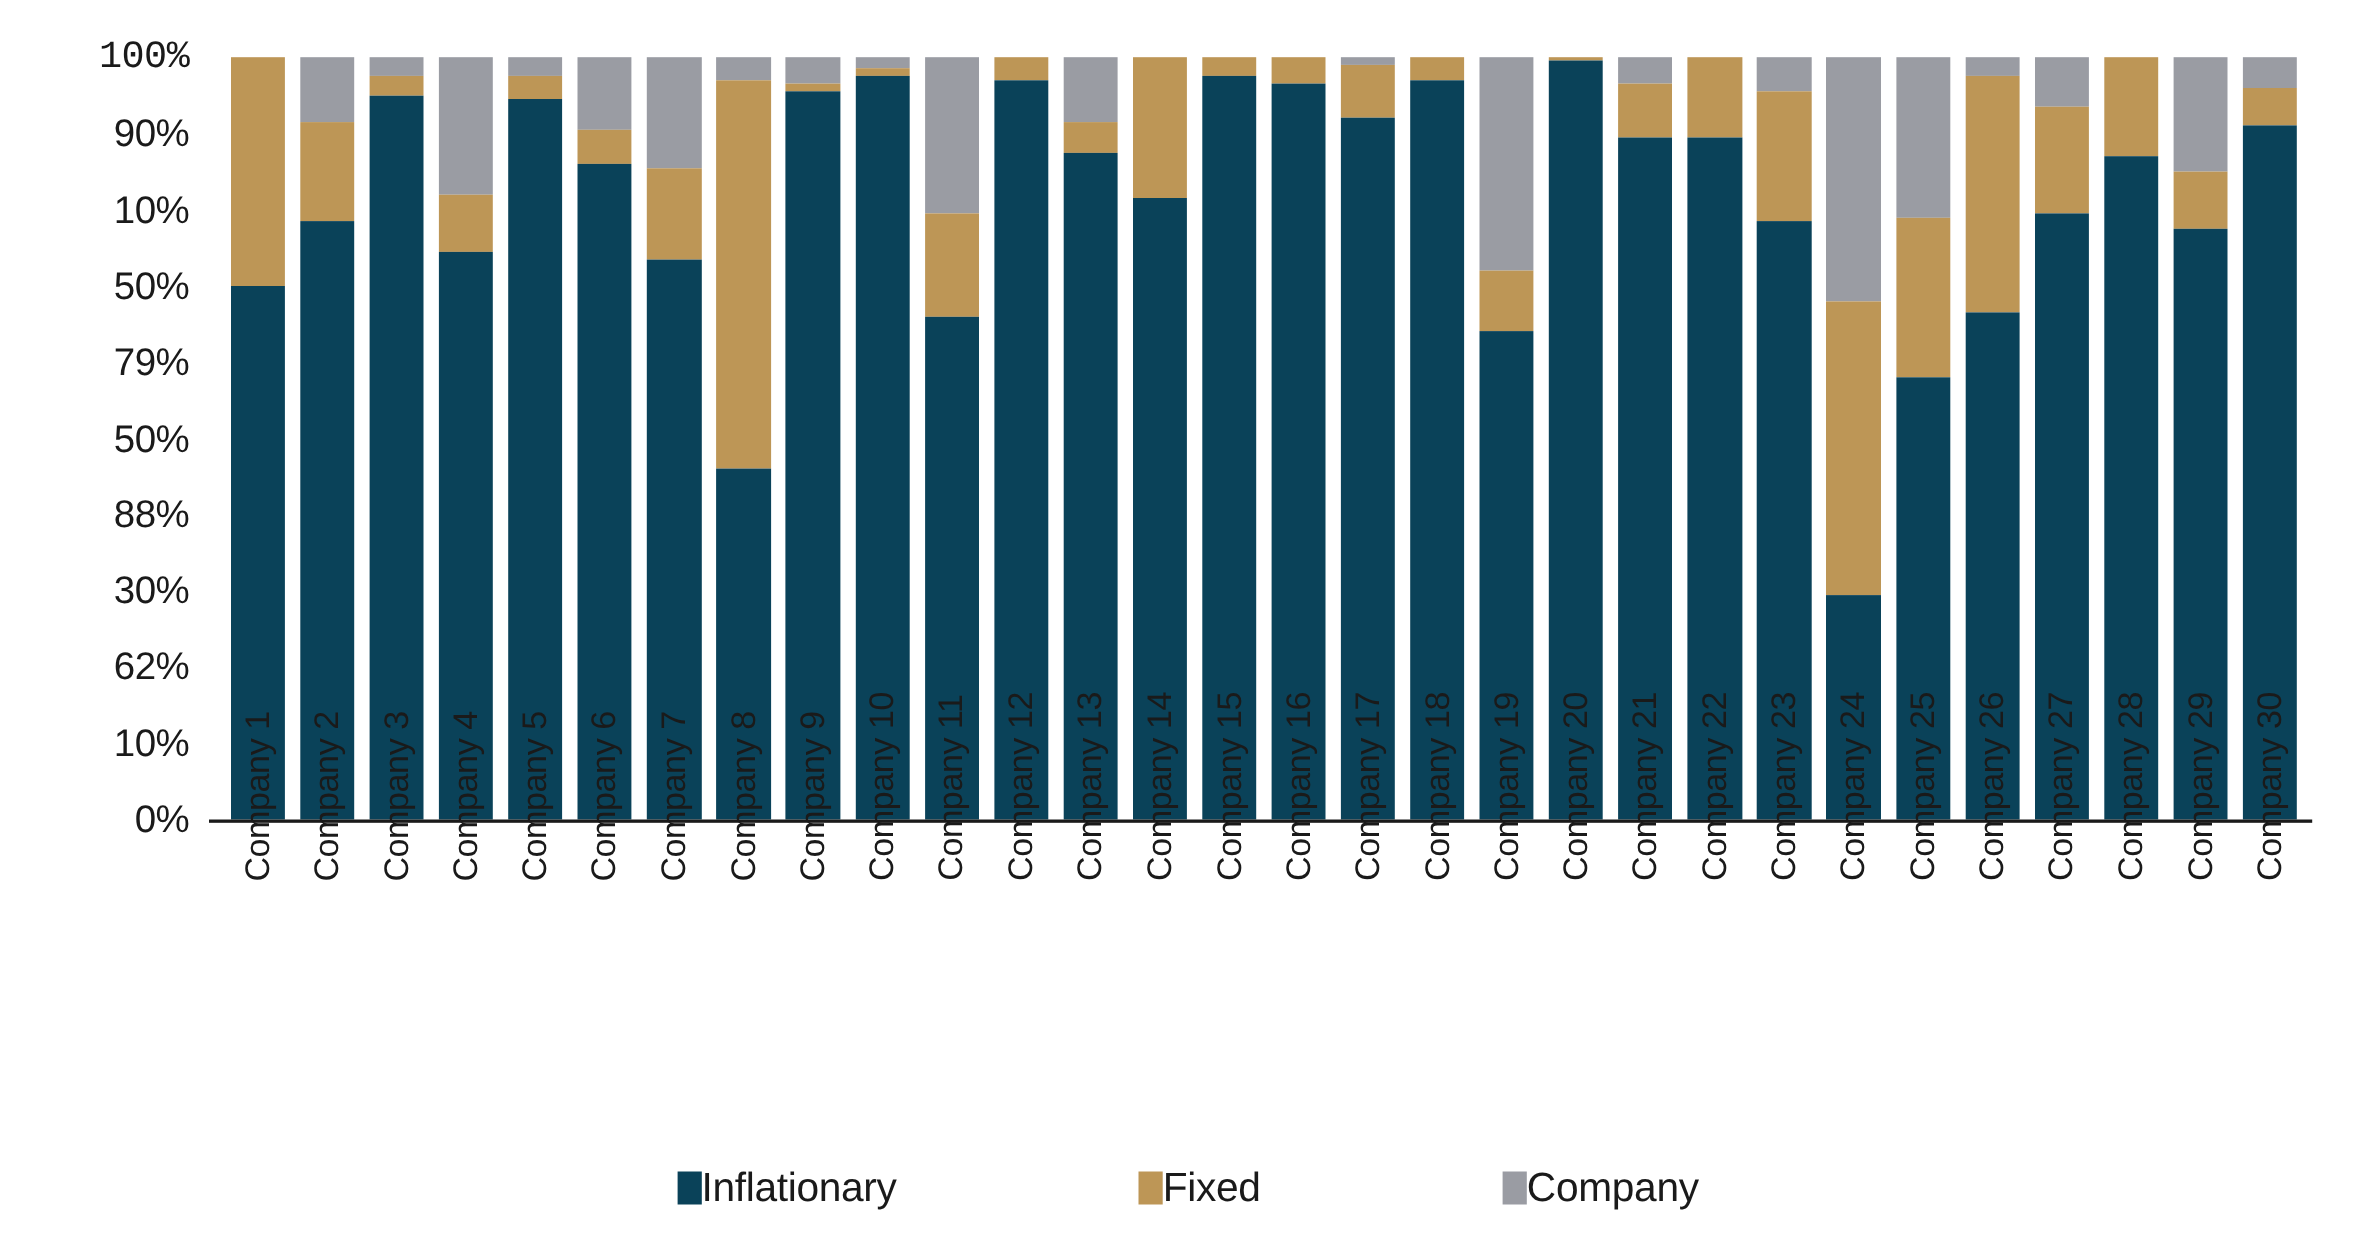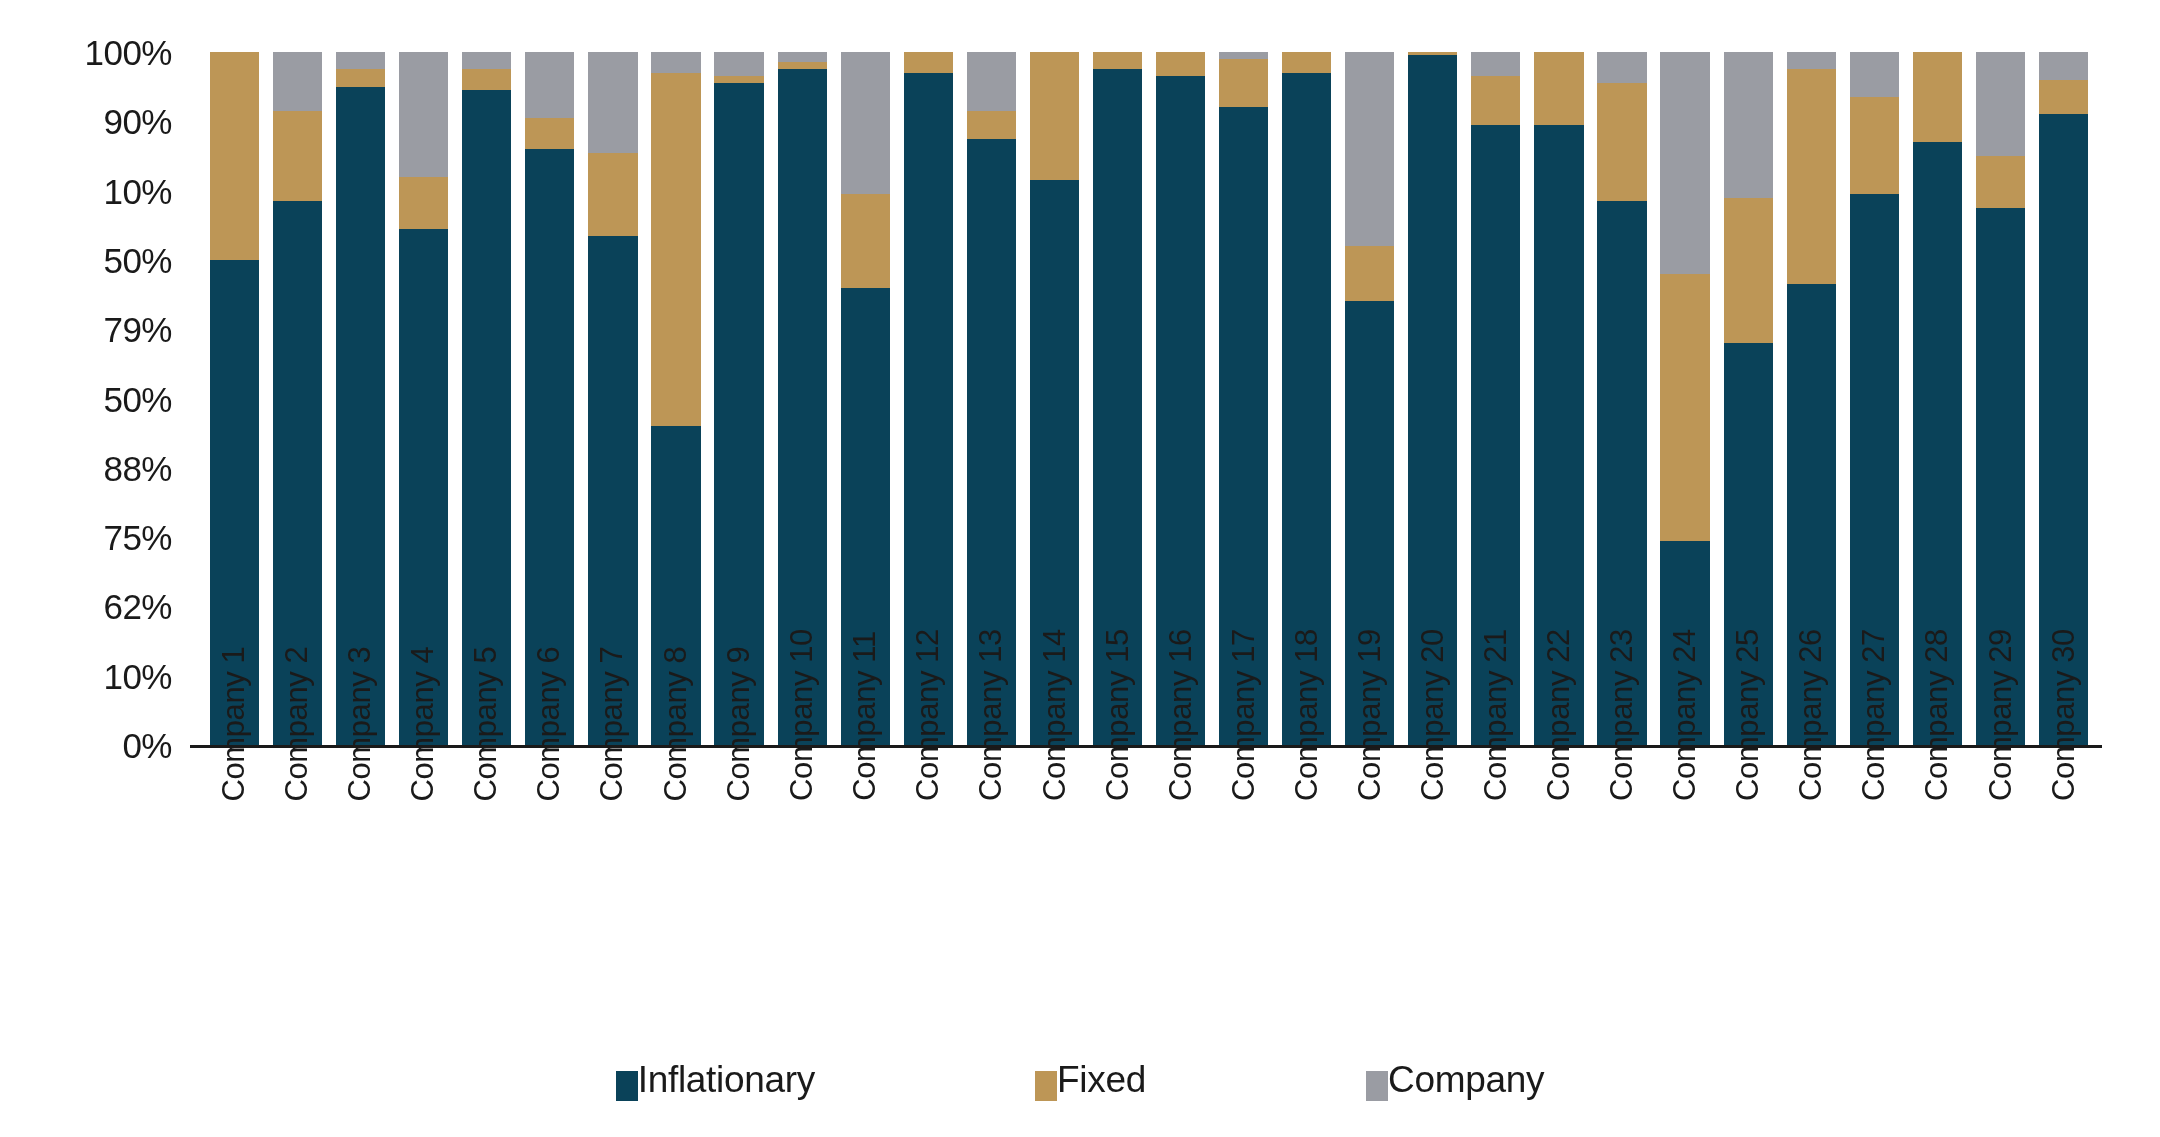--- a/index.html
+++ b/index.html
@@ -105,21 +105,21 @@
     top: 1050px;
     width: 2160px;
     height: 60px;
     display: flex;
     justify-content: center;
     align-items: center;
     gap: 0px;
   }
   .legend-item {
     display: flex;
-    align-items: flex-end;
+    align-items: center;
     gap: 0;
     margin: 0 110px;
   }
   .legend-swatch {
     width: 22px;
     height: 30px;
     flex: 0 0 auto;
   }
   .legend-label {
     font-size: 37px;
@@ -128,28 +128,28 @@
     white-space: nowrap;
     letter-spacing: -0.3px;
   }
 </style>
 </head>
 <body>
 
 <div id="chart-root">
 
   <div id="y-axis-labels">
-      <div class="y-tick" style="top: 52px;">100%</div>
+      <div class="y-tick" style="top: 52px; font-family: Liberation Mono, monospace;">100%</div>
       <div class="y-tick" style="top: 121.3px;">90%</div>
       <div class="y-tick" style="top: 190.6px;">10%</div>
       <div class="y-tick" style="top: 259.9px;">50%</div>
       <div class="y-tick" style="top: 329.2px;">79%</div>
       <div class="y-tick" style="top: 398.5px;">50%</div>
       <div class="y-tick" style="top: 467.8px;">88%</div>
-      <div class="y-tick" style="top: 537.1px;">75%</div>
+      <div class="y-tick" style="top: 537.1px;">30%</div>
       <div class="y-tick" style="top: 606.4px;">62%</div>
       <div class="y-tick" style="top: 675.7px;">10%</div>
       <div class="y-tick" style="top: 745px;">0%</div>
     </div>
 
   <div id="plot-area">
       <div class="bar-group" title="Company 1" style="left: 6.93733px; width: 49.192px;">
         <div class="seg seg-fixed" style="height: 207.9px; background: rgb(189, 150, 86);"></div>
         <div class="seg seg-inflationary" style="height: 485.1px; background: rgb(10, 66, 89);"></div>
       </div>

